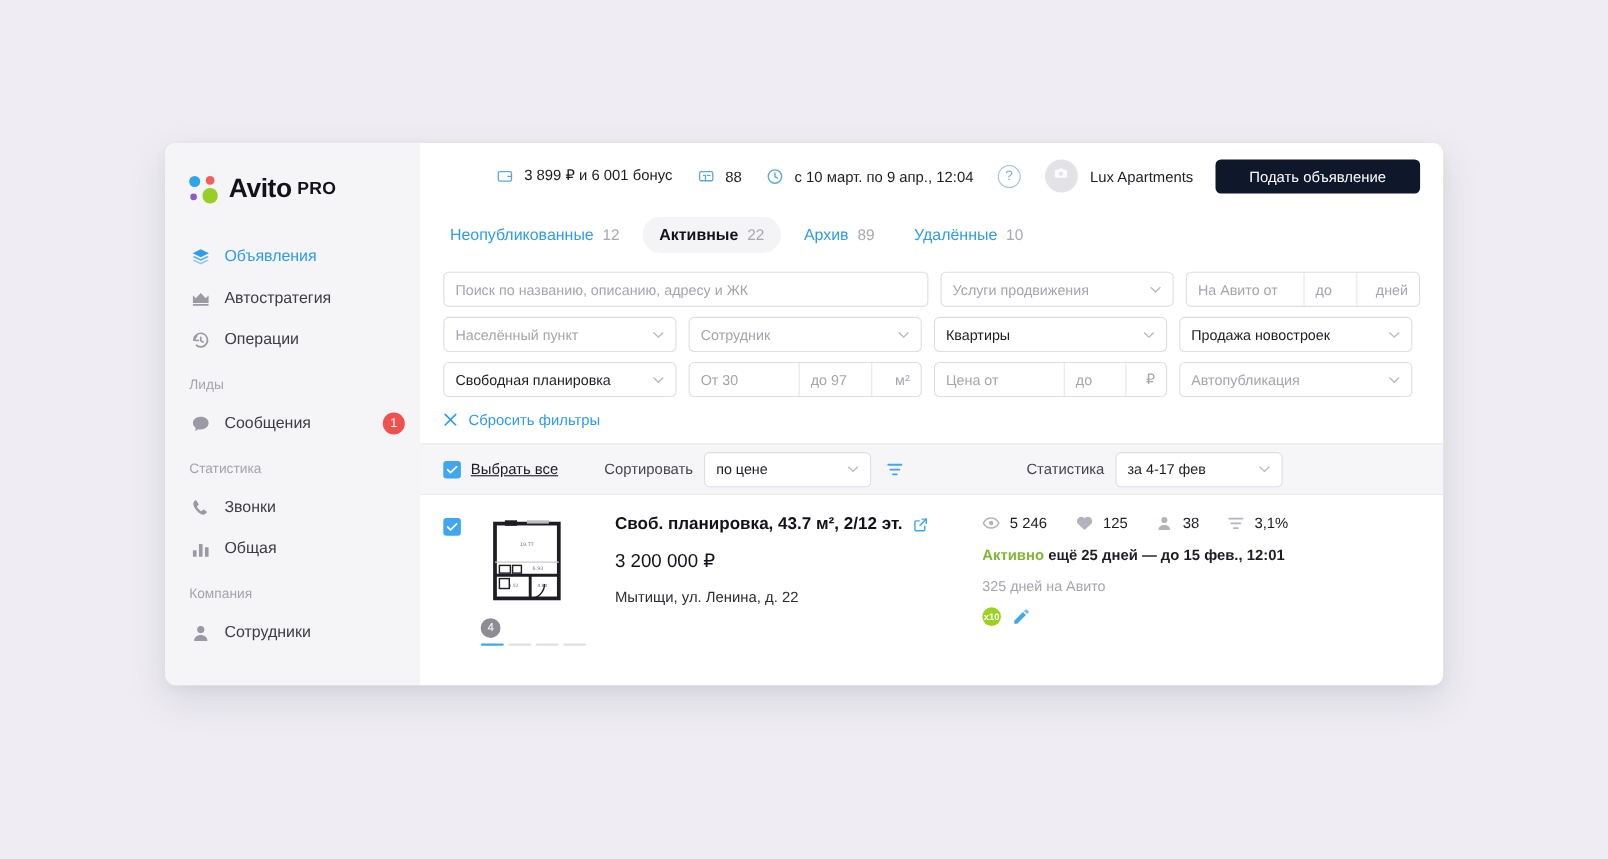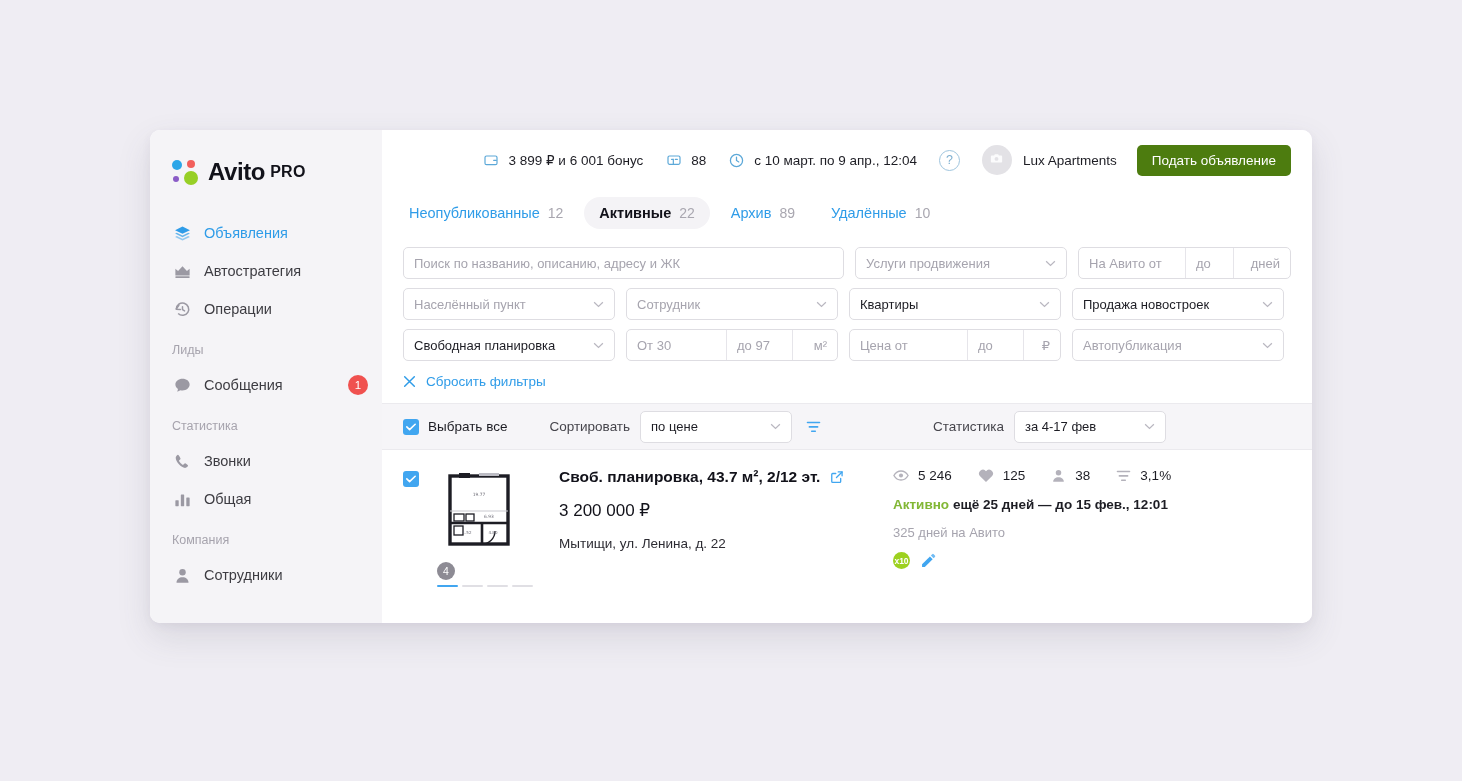--- a/index.html
+++ b/index.html
@@ -174,27 +174,27 @@
     margin-right: 11px;
     color: #fbfbfc;
   }
   .user-name {
     font-size: 13.5px;
     color: #1d1d24;
     margin-right: 20px;
     white-space: nowrap;
   }
   .btn-primary {
-    background: #4d7c0f;
+    background: #0f172a;
     color: #fff;
     font-size: 13.5px;
     border: none;
     border-radius: 5px;
     height: 31px;
-    padding: 0 15px;
+    padding: 0 31px;
     cursor: pointer;
     font-family: inherit;
     white-space: nowrap;
   }
 
   
   .tabs {
     display: flex;
     align-items: center;
     padding: 0 0 0 12px;
@@ -306,20 +306,21 @@
     background: #41a6f0;
     display: flex; align-items: center; justify-content: center;
     margin-right: 9px;
     flex: 0 0 16px;
     cursor: pointer;
   }
   .toolbar-label {
     font-size: 13.5px;
     color: #1d1d24;
     white-space: nowrap;
+    text-decoration: underline;
   }
   .toolbar-static {
     font-size: 13.5px;
     color: #46454c;
     margin: 0 10px 0 0;
     white-space: nowrap;
   }
   .toolbar .field { background: #fff; }
   .sort-select { flex: 0 0 152px; }
   .stat-select { flex: 0 0 152px; }

